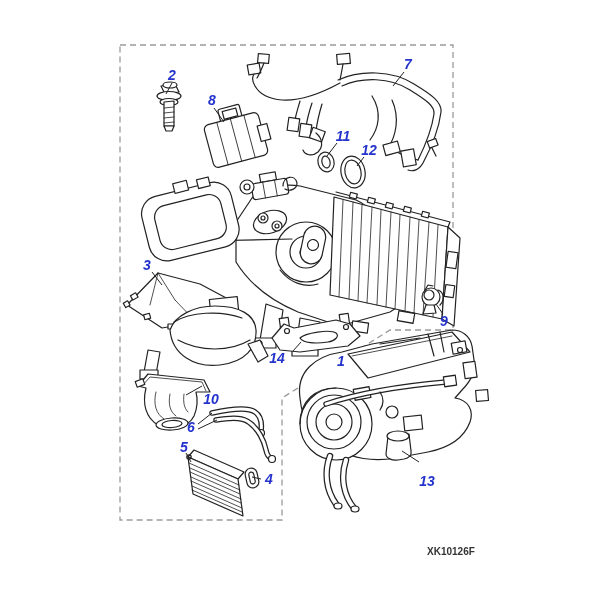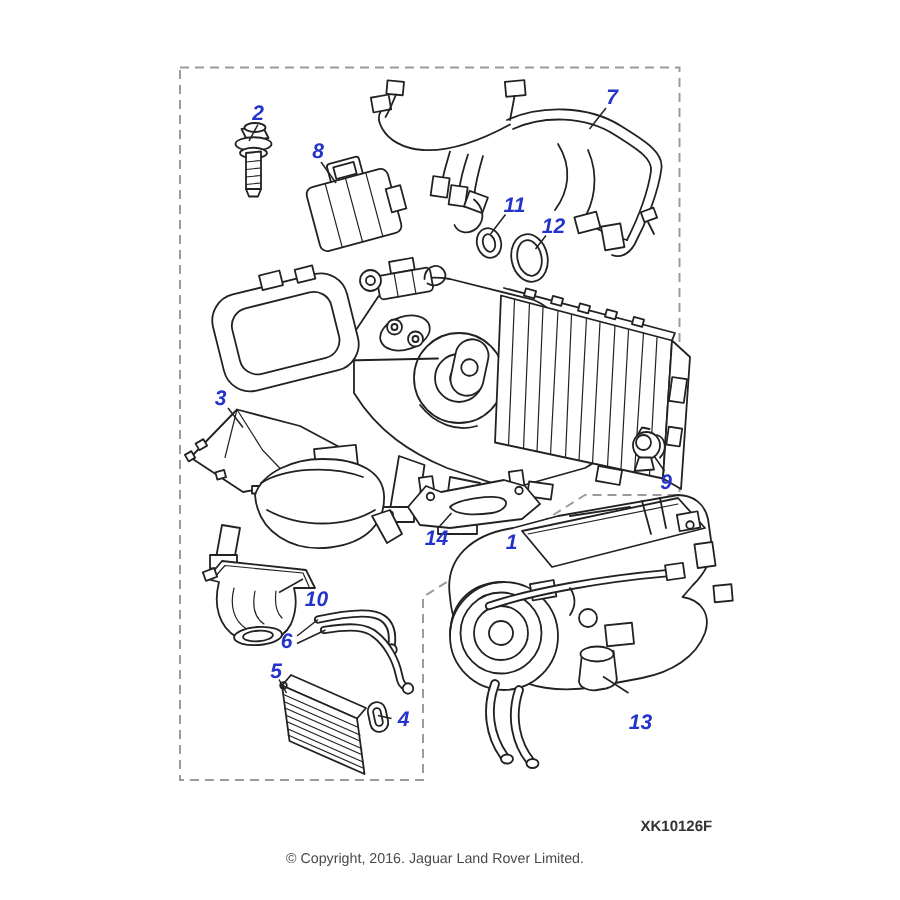--- a/index.html
+++ b/index.html
@@ -273,19 +273,18 @@
       <div class="callout" style="left: 269px; top: 479px;">4</div>
       <div class="callout" style="left: 184px; top: 447px;">5</div>
       <div class="callout" style="left: 191px; top: 427px;">6</div>
       <div class="callout" style="left: 408px; top: 64px;">7</div>
       <div class="callout" style="left: 212px; top: 100px;">8</div>
       <div class="callout" style="left: 444px; top: 321px;">9</div>
       <div class="callout" style="left: 211px; top: 383px; margin-top: 16px;">10</div>
       <div class="callout" style="left: 343px; top: 136px; font-style: italic;">11</div>
       <div class="callout" style="left: 369px; top: 150px; font-style: italic;">12</div>
       <div class="callout" style="left: 427px; top: 466px; margin-top: 15px;">13</div>
-      <div class="callout" style="left: 291px; top: 358px;">14</div>
+      <div class="callout" style="left: 277px; top: 358px;">14</div>
     </div>
 
 <div class="fig-code">XK10126F</div>
-<div class="copyright">© Copyright, 2016. Jaguar Land Rover Limited.</div>
 
 </div>
 
 </body></html>

